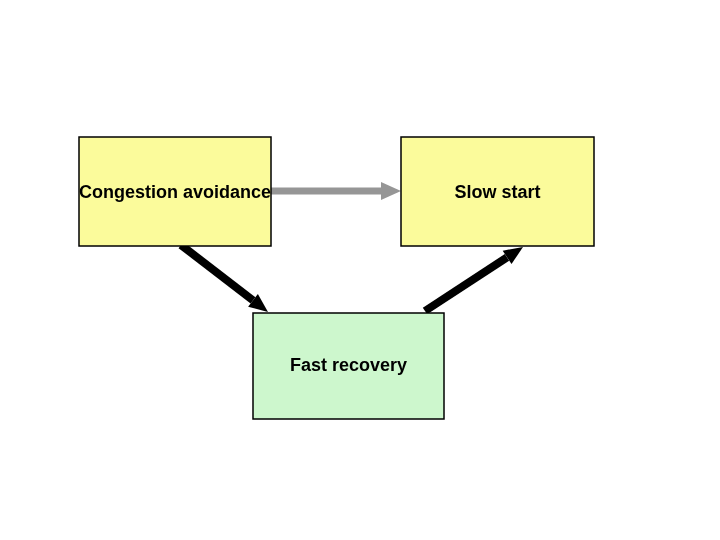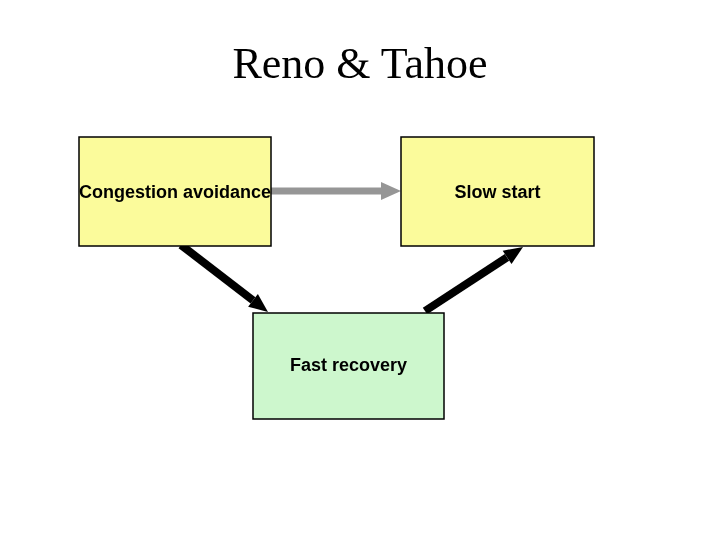--- a/index.html
+++ b/index.html
@@ -46,21 +46,20 @@
     fill: #000000;
   }
   .edge-shaft-gray { stroke-width: 7; }
   .edge-shaft-black { stroke-width: 8; }
 </style>
 </head>
 <body>
 
 <div class="slide">
 
-  <div class="slide-title">Reno &amp; Tahoe</div>
 
   <svg class="diagram-svg" viewBox="0 0 720 540" xmlns="http://www.w3.org/2000/svg">
 
     <g>
       <line class="edge-shaft-gray" x1="271" y1="191" x2="383" y2="191" stroke="#969696"></line>
       <polygon points="401,191 381,182 381,200" fill="#969696"></polygon>
     </g>
 
     <g>
       <line class="edge-shaft-black" x1="181" y1="245" x2="253" y2="300.4" stroke="#000000"></line>

